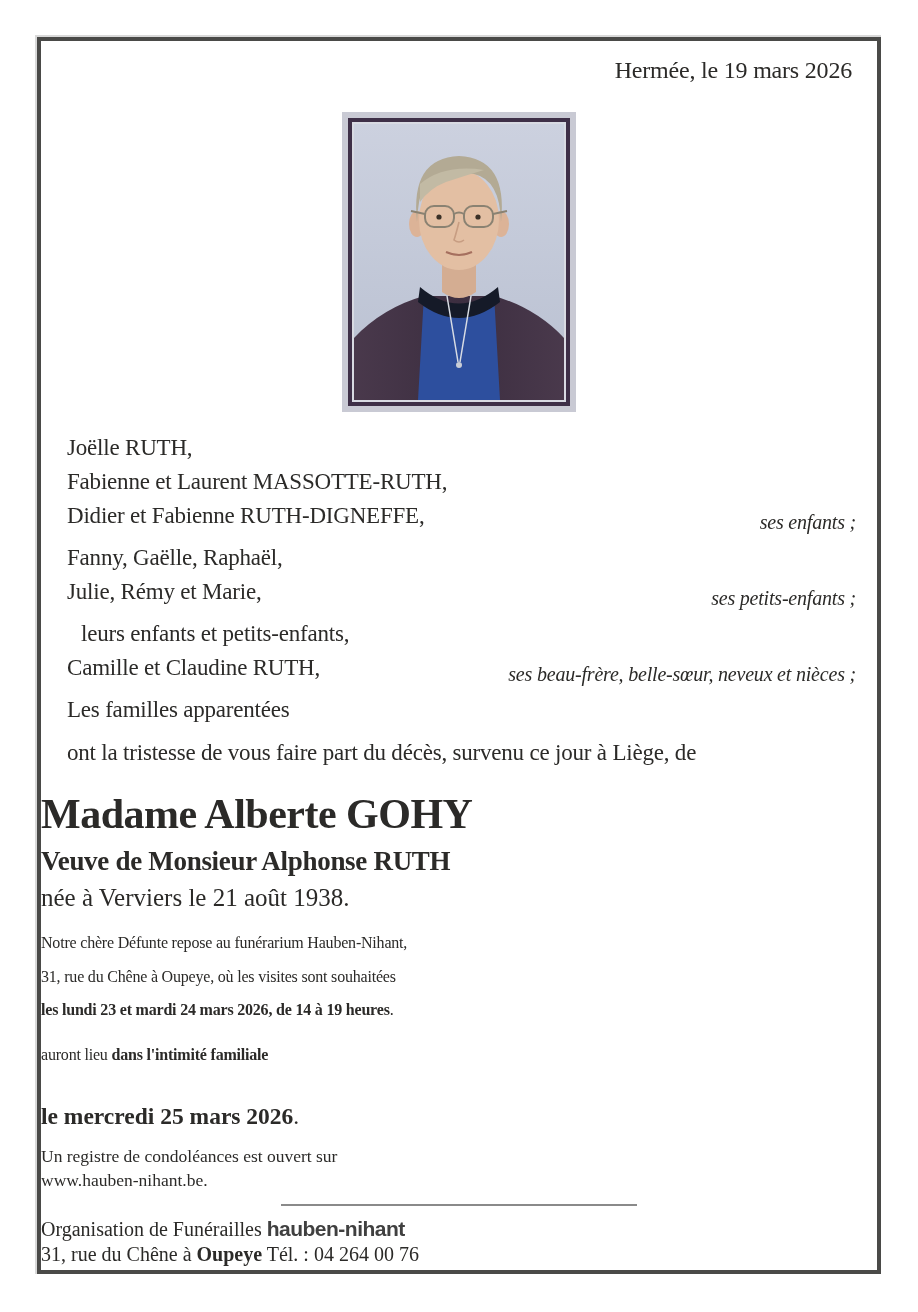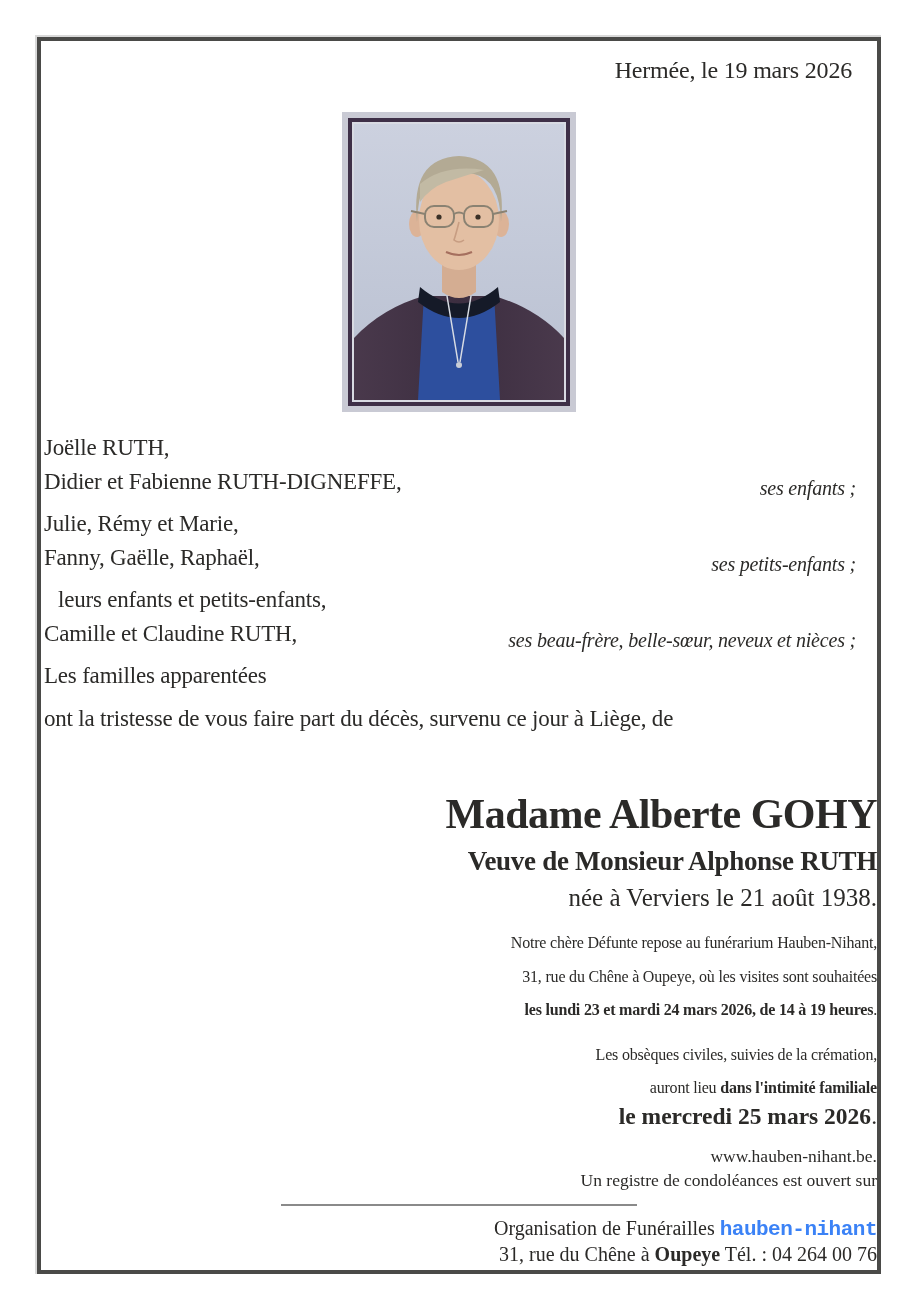--- a/index.html
+++ b/index.html
@@ -34,52 +34,52 @@
     border:4px solid #3e2f47;
     background:#3e2f47;
     line-height:0;
   }
   .photo-mat{
     border:2px solid #d8dae2;
     line-height:0;
   }
   
   .family{
-    position:absolute;top:431px;left:44px;right:62px;
+    position:absolute;top:431px;left:67px;right:62px;
     font-size:23px;line-height:34px;letter-spacing:-0.2px;
   }
   .family-group{position:relative;margin-bottom:8px;}
   .family-line{display:block;}
   .family-line.indent{padding-left:14px;}
   .relation{
     position:absolute;right:0;bottom:-2px;
     font-style:italic;font-size:20px;line-height:26px;
   }
   .announcement{display:block;margin-top:9px;}
   
-  .cline{position:absolute;left:41px;right:41px;text-align:right;}
+  .cline{position:absolute;left:41px;right:41px;text-align:left;}
   .deceased-title{top:790px;font-size:42px;font-weight:bold;letter-spacing:-0.5px;}
   .deceased-subtitle{top:846px;font-size:27px;font-weight:bold;letter-spacing:-0.3px;}
   .deceased-birth{top:884px;font-size:25px;}
   .para{font-size:16px;line-height:33.5px;letter-spacing:-0.2px;}
   .visitation{top:926px;}
   .funeral{top:1038px;line-height:33px;}
   .funeral-date{top:1103px;font-size:23.5px;}
   .bold{font-weight:bold;}
   .condolences{top:1144px;font-size:17.5px;line-height:24px;}
   .divider{
     position:absolute;top:1204px;left:281px;width:356px;height:0;
     border-top:2px solid #8a8a8a;
   }
   .footer-org{top:1217px;font-size:20px;}
   .footer-address{top:1243px;font-size:20px;}
   .logo-text{
-    font-family:Liberation Mono, monospace;
+    font-family:Liberation Sans, sans-serif;
     font-weight:bold;
-    color:#3b82f6;
+    color:#404040;
     font-size:21px;
     letter-spacing:-0.5px;
   }
 </style>
 </head>
 <body>
 
 <div class="sheet">
 
   <div class="border-frame"></div>
@@ -134,27 +134,28 @@
           <circle cx="105" cy="241" r="3" fill="#c9cdd6"></circle>
         </svg>
       </div>
     </div>
   </div>
 
   <div class="family">
 
     <div class="family-group">
       <span class="family-line">Joëlle RUTH,</span>
+      <span class="family-line">Fabienne et Laurent MASSOTTE-RUTH,</span>
       <span class="family-line">Didier et Fabienne RUTH-DIGNEFFE,</span>
       <span class="relation">ses enfants ;</span>
     </div>
 
     <div class="family-group">
+      <span class="family-line">Fanny, Gaëlle, Raphaël,</span>
       <span class="family-line">Julie, Rémy et Marie,</span>
-      <span class="family-line">Fanny, Gaëlle, Raphaël,</span>
       <span class="relation">ses petits-enfants ;</span>
     </div>
 
     <div class="family-group">
       <span class="family-line indent">leurs enfants et petits-enfants,</span>
       <span class="family-line">Camille et Claudine RUTH,</span>
       <span class="relation">ses beau-frère, belle-sœur, neveux et nièces ;</span>
     </div>
 
     <div class="family-group">
@@ -168,28 +169,27 @@
   <div class="cline deceased-subtitle">Veuve de Monsieur Alphonse RUTH</div>
   <div class="cline deceased-birth">née à Verviers le 21 août 1938.</div>
 
   <div class="cline para visitation">
     <div>Notre chère Défunte repose au funérarium Hauben-Nihant,</div>
     <div>31, rue du Chêne à Oupeye, où les visites sont souhaitées</div>
     <div><span class="bold">les lundi 23 et mardi 24 mars 2026, de 14 à 19 heures</span><span>.</span></div>
   </div>
 
   <div class="cline para funeral">
-    <div>Les obsèques civiles, suivies de la crémation,</div>
     <div><span>auront lieu </span><span class="bold">dans l'intimité familiale</span></div>
   </div>
   <div class="cline funeral-date"><span class="bold">le mercredi 25 mars 2026</span><span>.</span></div>
 
   <div class="cline condolences">
+    <div>Un registre de condoléances est ouvert sur</div>
     <div>www.hauben-nihant.be.</div>
-    <div>Un registre de condoléances est ouvert sur</div>
   </div>
 
   <div class="divider"></div>
 
   <div class="cline footer-org"><span>Organisation de Funérailles </span><span class="logo-text">hauben-nihant</span></div>
   <div class="cline footer-address"><span>31, rue du Chêne à </span><span class="bold">Oupeye</span><span> Tél. : 04 264 00 76</span></div>
 
 </div>
 
 </body></html>

